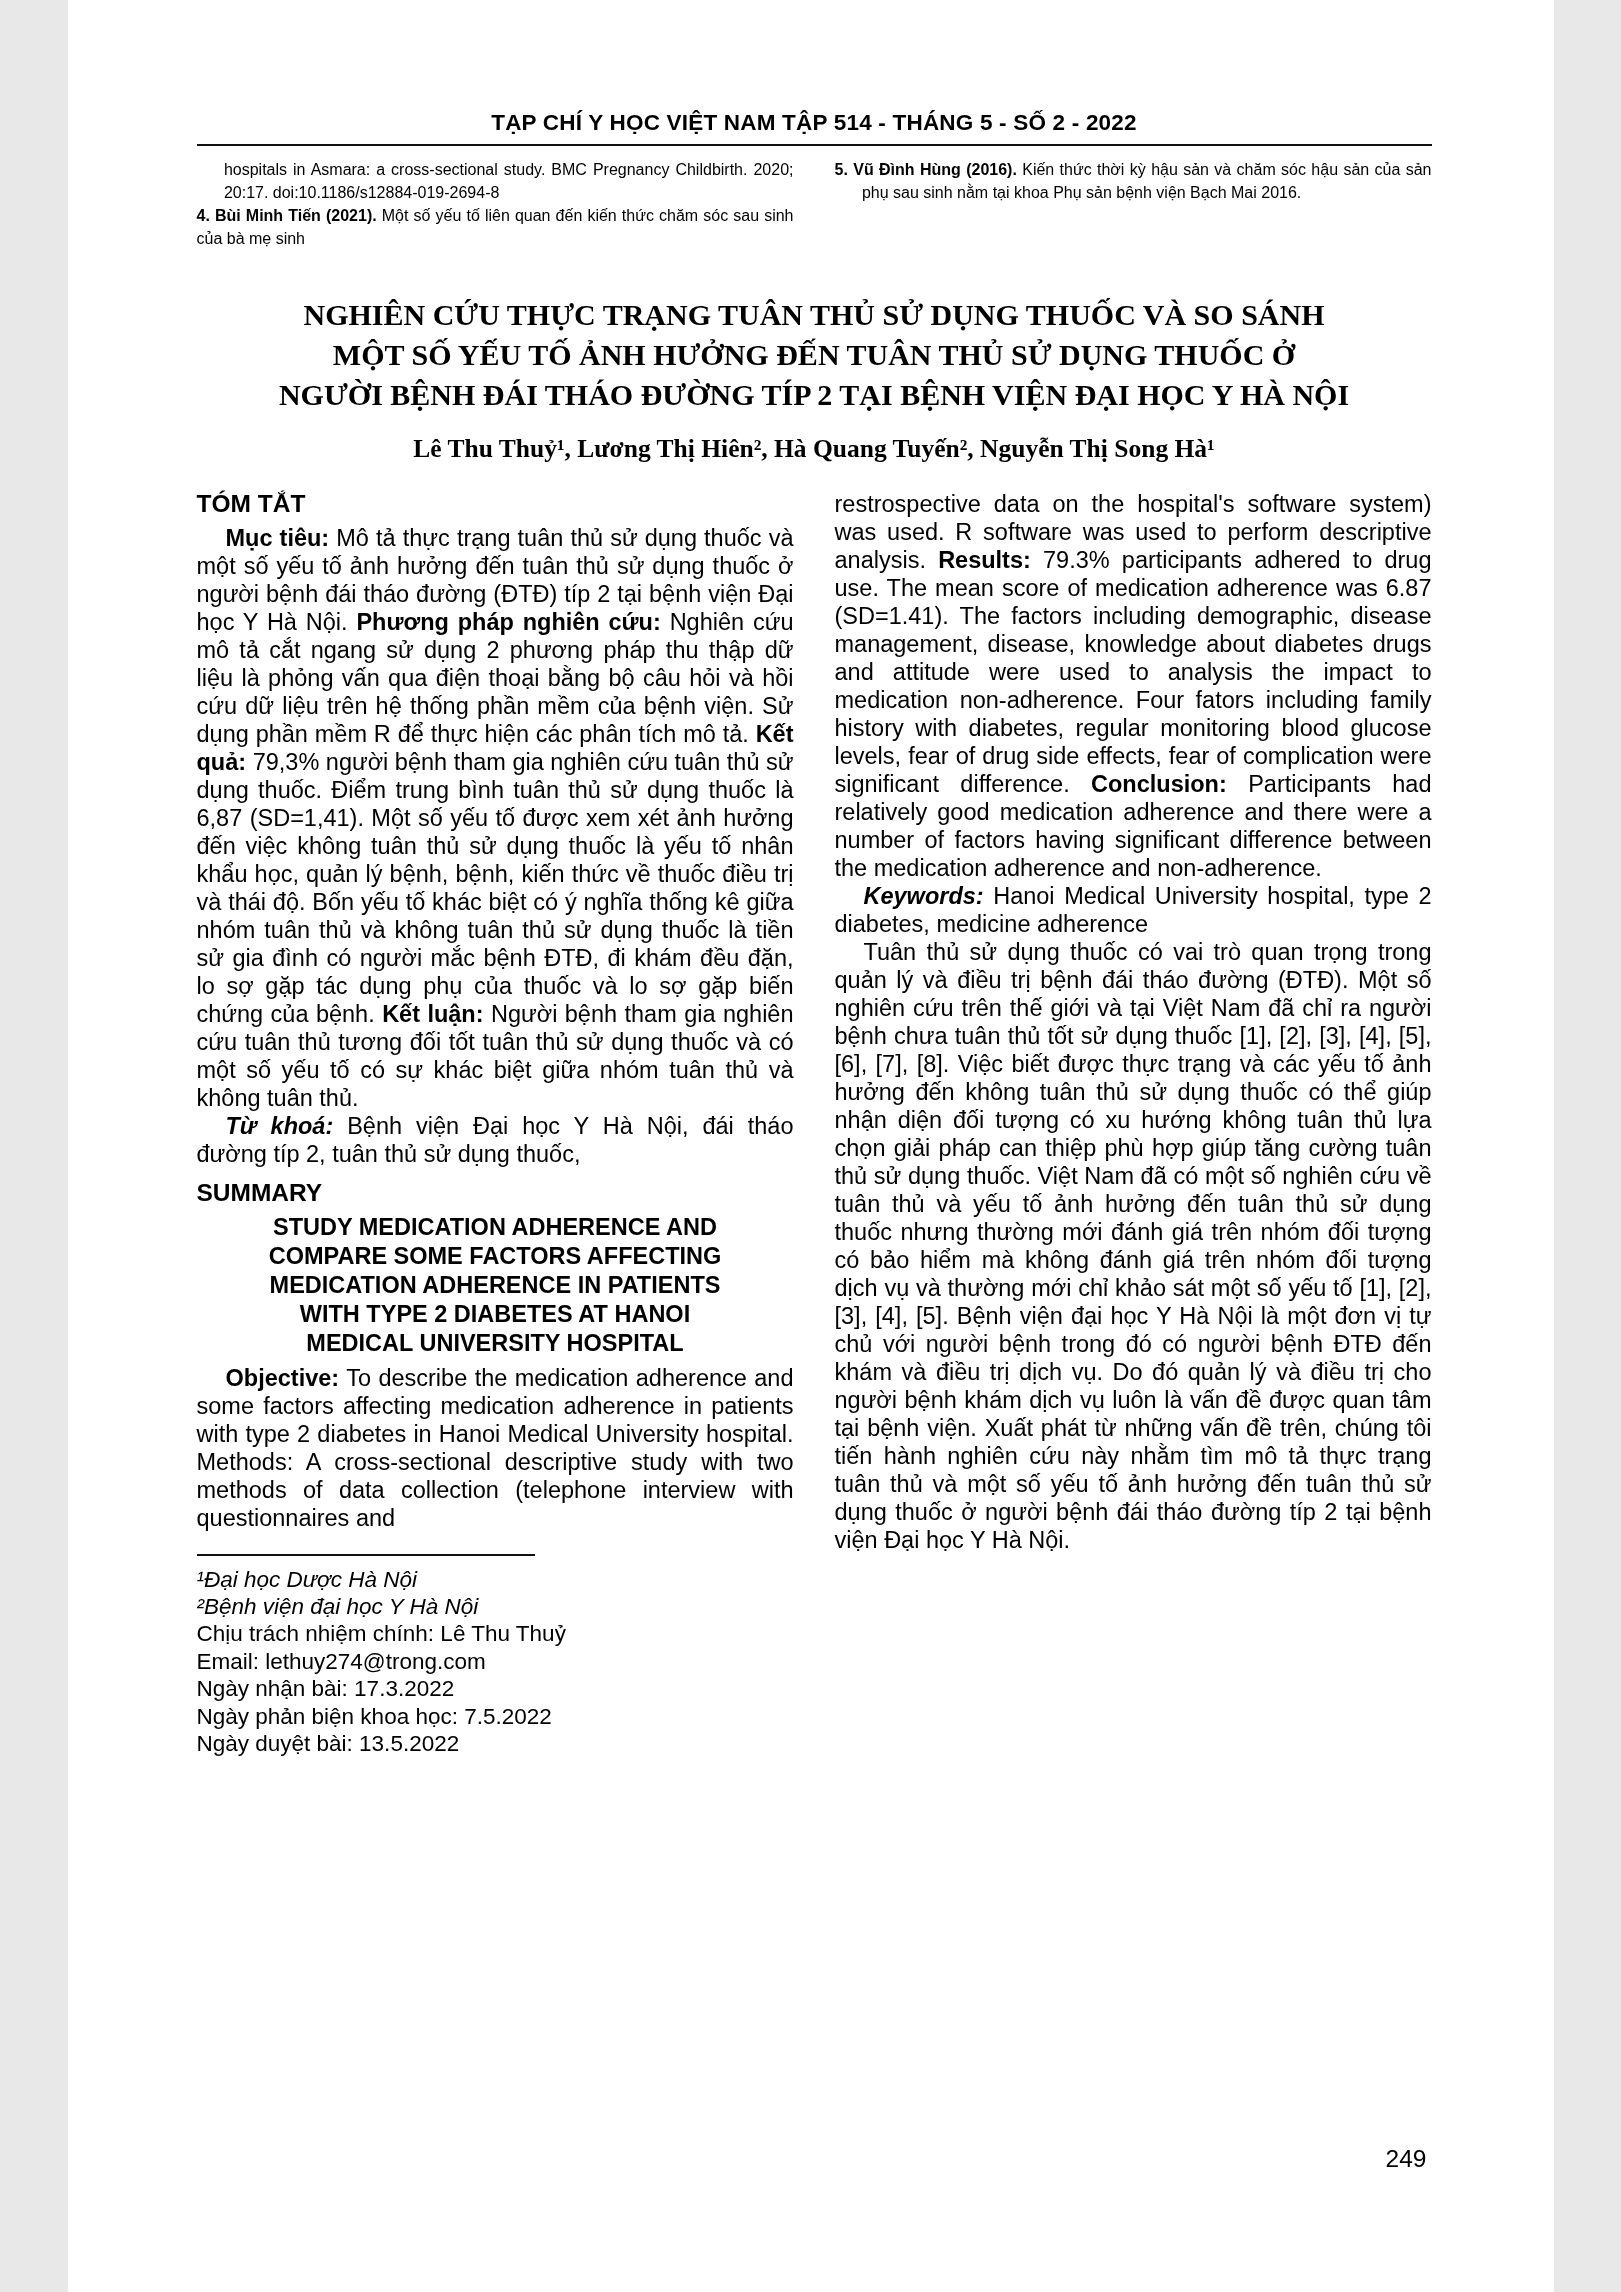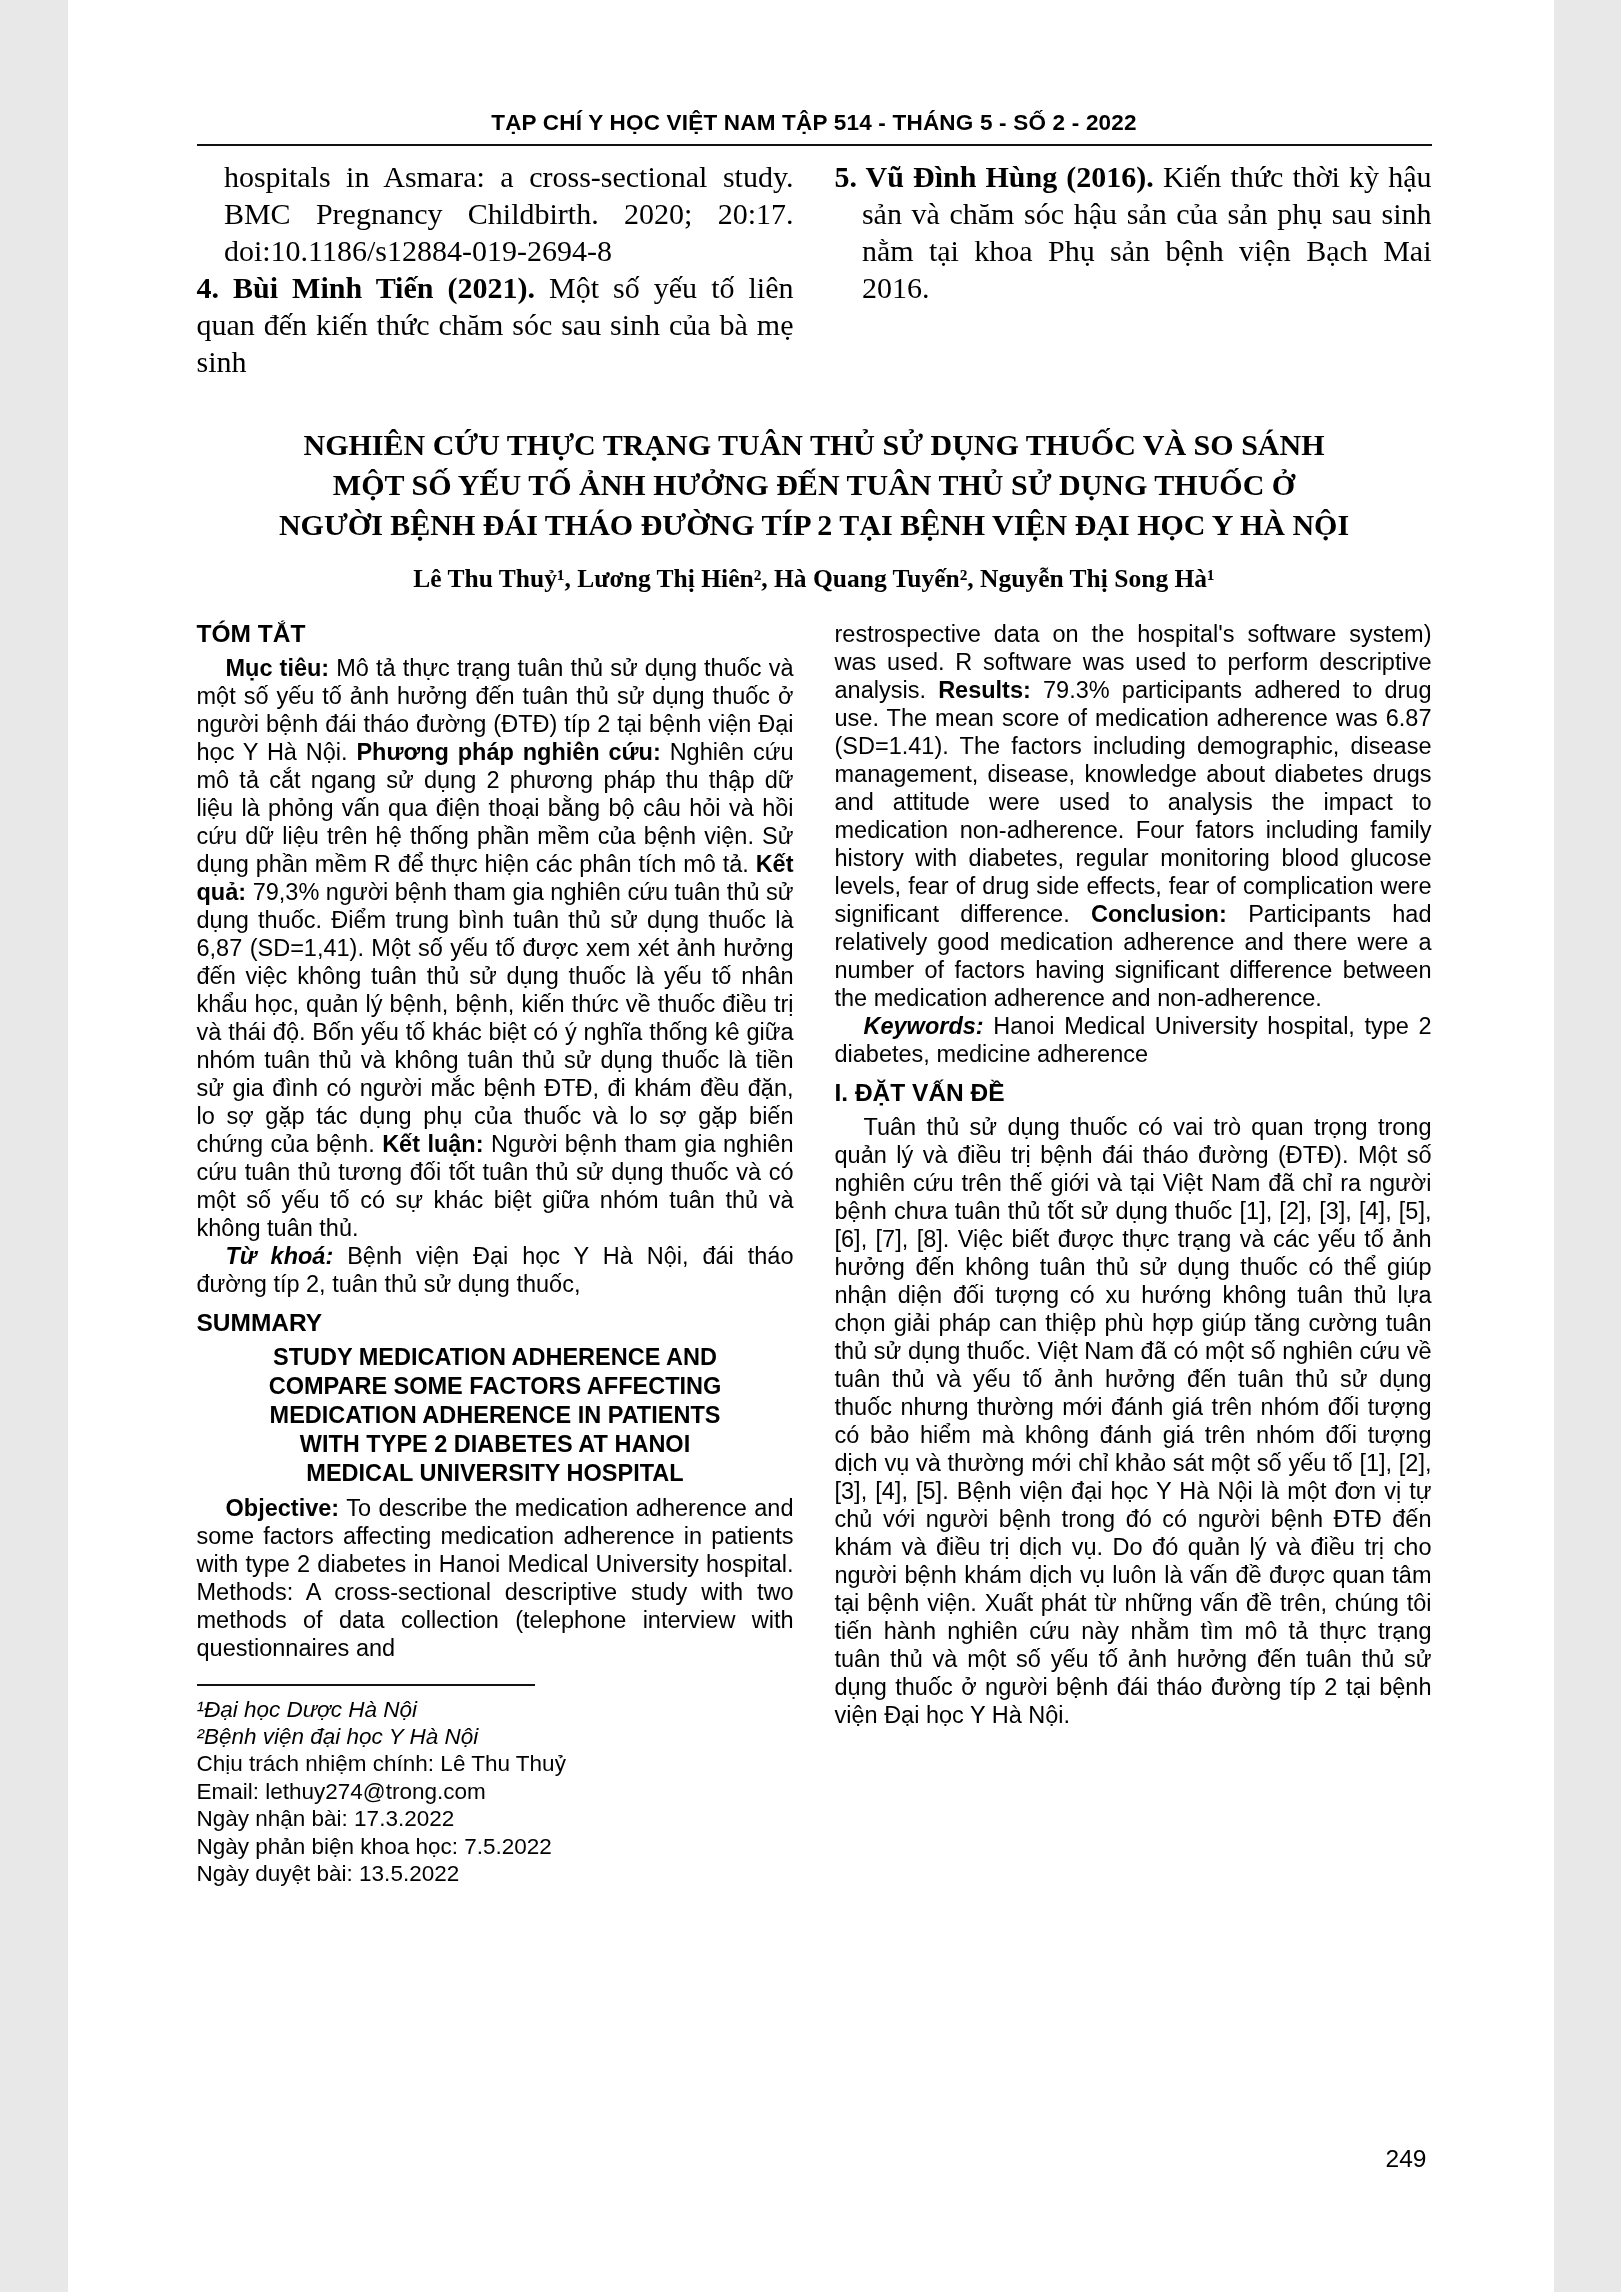--- a/index.html
+++ b/index.html
@@ -16,21 +16,21 @@
   }
   .journal-header {
     text-align:center;
     font-weight:700;
     font-size:22.5px;
     letter-spacing:0.2px;
     padding-bottom:7.8px;
     border-bottom:2px solid #111;
   }
   .ref-section { display:flex; gap:41px; margin-top:11.8px; }
-  .ref-col { flex:1 1 0; font-size:30px; line-height:37px; text-align:justify;font-family:Liberation Serif, serif; }
+  .ref-col { flex:1 1 0; font-size:16px; line-height:23px; text-align:justify; }
   .ref-cont { margin:0; padding-left:27.4px; }
   .ref-item { margin:0; }
   .ref-item.hang { padding-left:27.4px; text-indent:-27.4px; }
 
   .article-title {
     margin-top:45px;
     text-align:center;
     font-family:"Liberation Serif", serif;
     font-weight:700;
     font-size:30px;
@@ -135,21 +135,20 @@
         <p class="fn">Ngày phản biện khoa học: 7.5.2022</p>
         <p class="fn">Ngày duyệt bài: 13.5.2022</p>
       </div>
     </div>
 
     <div class="body-col">
       <p class="para"><span>restrospective data on the hospital's software system) was used. R software was used to perform descriptive analysis. </span><span class="b">Results: </span><span>79.3% participants adhered to drug use. The mean score of medication adherence was 6.87 (SD=1.41). The factors including demographic, disease management, disease, knowledge about diabetes drugs and attitude were used to analysis the impact to medication non-adherence. Four fators including family history with diabetes, regular monitoring blood glucose levels, fear of drug side effects, fear of complication were significant difference. </span><span class="b">Conclusion: </span><span>Participants had relatively good medication adherence and there were a number of factors having significant difference between the medication adherence and non-adherence.</span></p>
 
       <p class="para indent"><span class="bi">Keywords:</span><span> Hanoi Medical University hospital, type 2 diabetes, medicine adherence</span></p>
 
-      <div class="col-heading">I. ĐẶT VẤN ĐỀ</div>
 
       <p class="para indent">Tuân thủ sử dụng thuốc có vai trò quan trọng trong quản lý và điều trị bệnh đái tháo đường (ĐTĐ). Một số nghiên cứu trên thế giới và tại Việt Nam đã chỉ ra người bệnh chưa tuân thủ tốt sử dụng thuốc [1], [2], [3], [4], [5], [6], [7], [8]. Việc biết được thực trạng và các yếu tố ảnh hưởng đến không tuân thủ sử dụng thuốc có thể giúp nhận diện đối tượng có xu hướng không tuân thủ lựa chọn giải pháp can thiệp phù hợp giúp tăng cường tuân thủ sử dụng thuốc. Việt Nam đã có một số nghiên cứu về tuân thủ và yếu tố ảnh hưởng đến tuân thủ sử dụng thuốc nhưng thường mới đánh giá trên nhóm đối tượng có bảo hiểm mà không đánh giá trên nhóm đối tượng dịch vụ và thường mới chỉ khảo sát một số yếu tố [1], [2], [3], [4], [5]. Bệnh viện đại học Y Hà Nội là một đơn vị tự chủ với người bệnh trong đó có người bệnh ĐTĐ đến khám và điều trị dịch vụ. Do đó quản lý và điều trị cho người bệnh khám dịch vụ luôn là vấn đề được quan tâm tại bệnh viện. Xuất phát từ những vấn đề trên, chúng tôi tiến hành nghiên cứu này nhằm tìm mô tả thực trạng tuân thủ và một số yếu tố ảnh hưởng đến tuân thủ sử dụng thuốc ở người bệnh đái tháo đường típ 2 tại bệnh viện Đại học Y Hà Nội.</p>
     </div>
 
   </div>
 
   <div class="page-number">249</div>
 
 </div>
 

